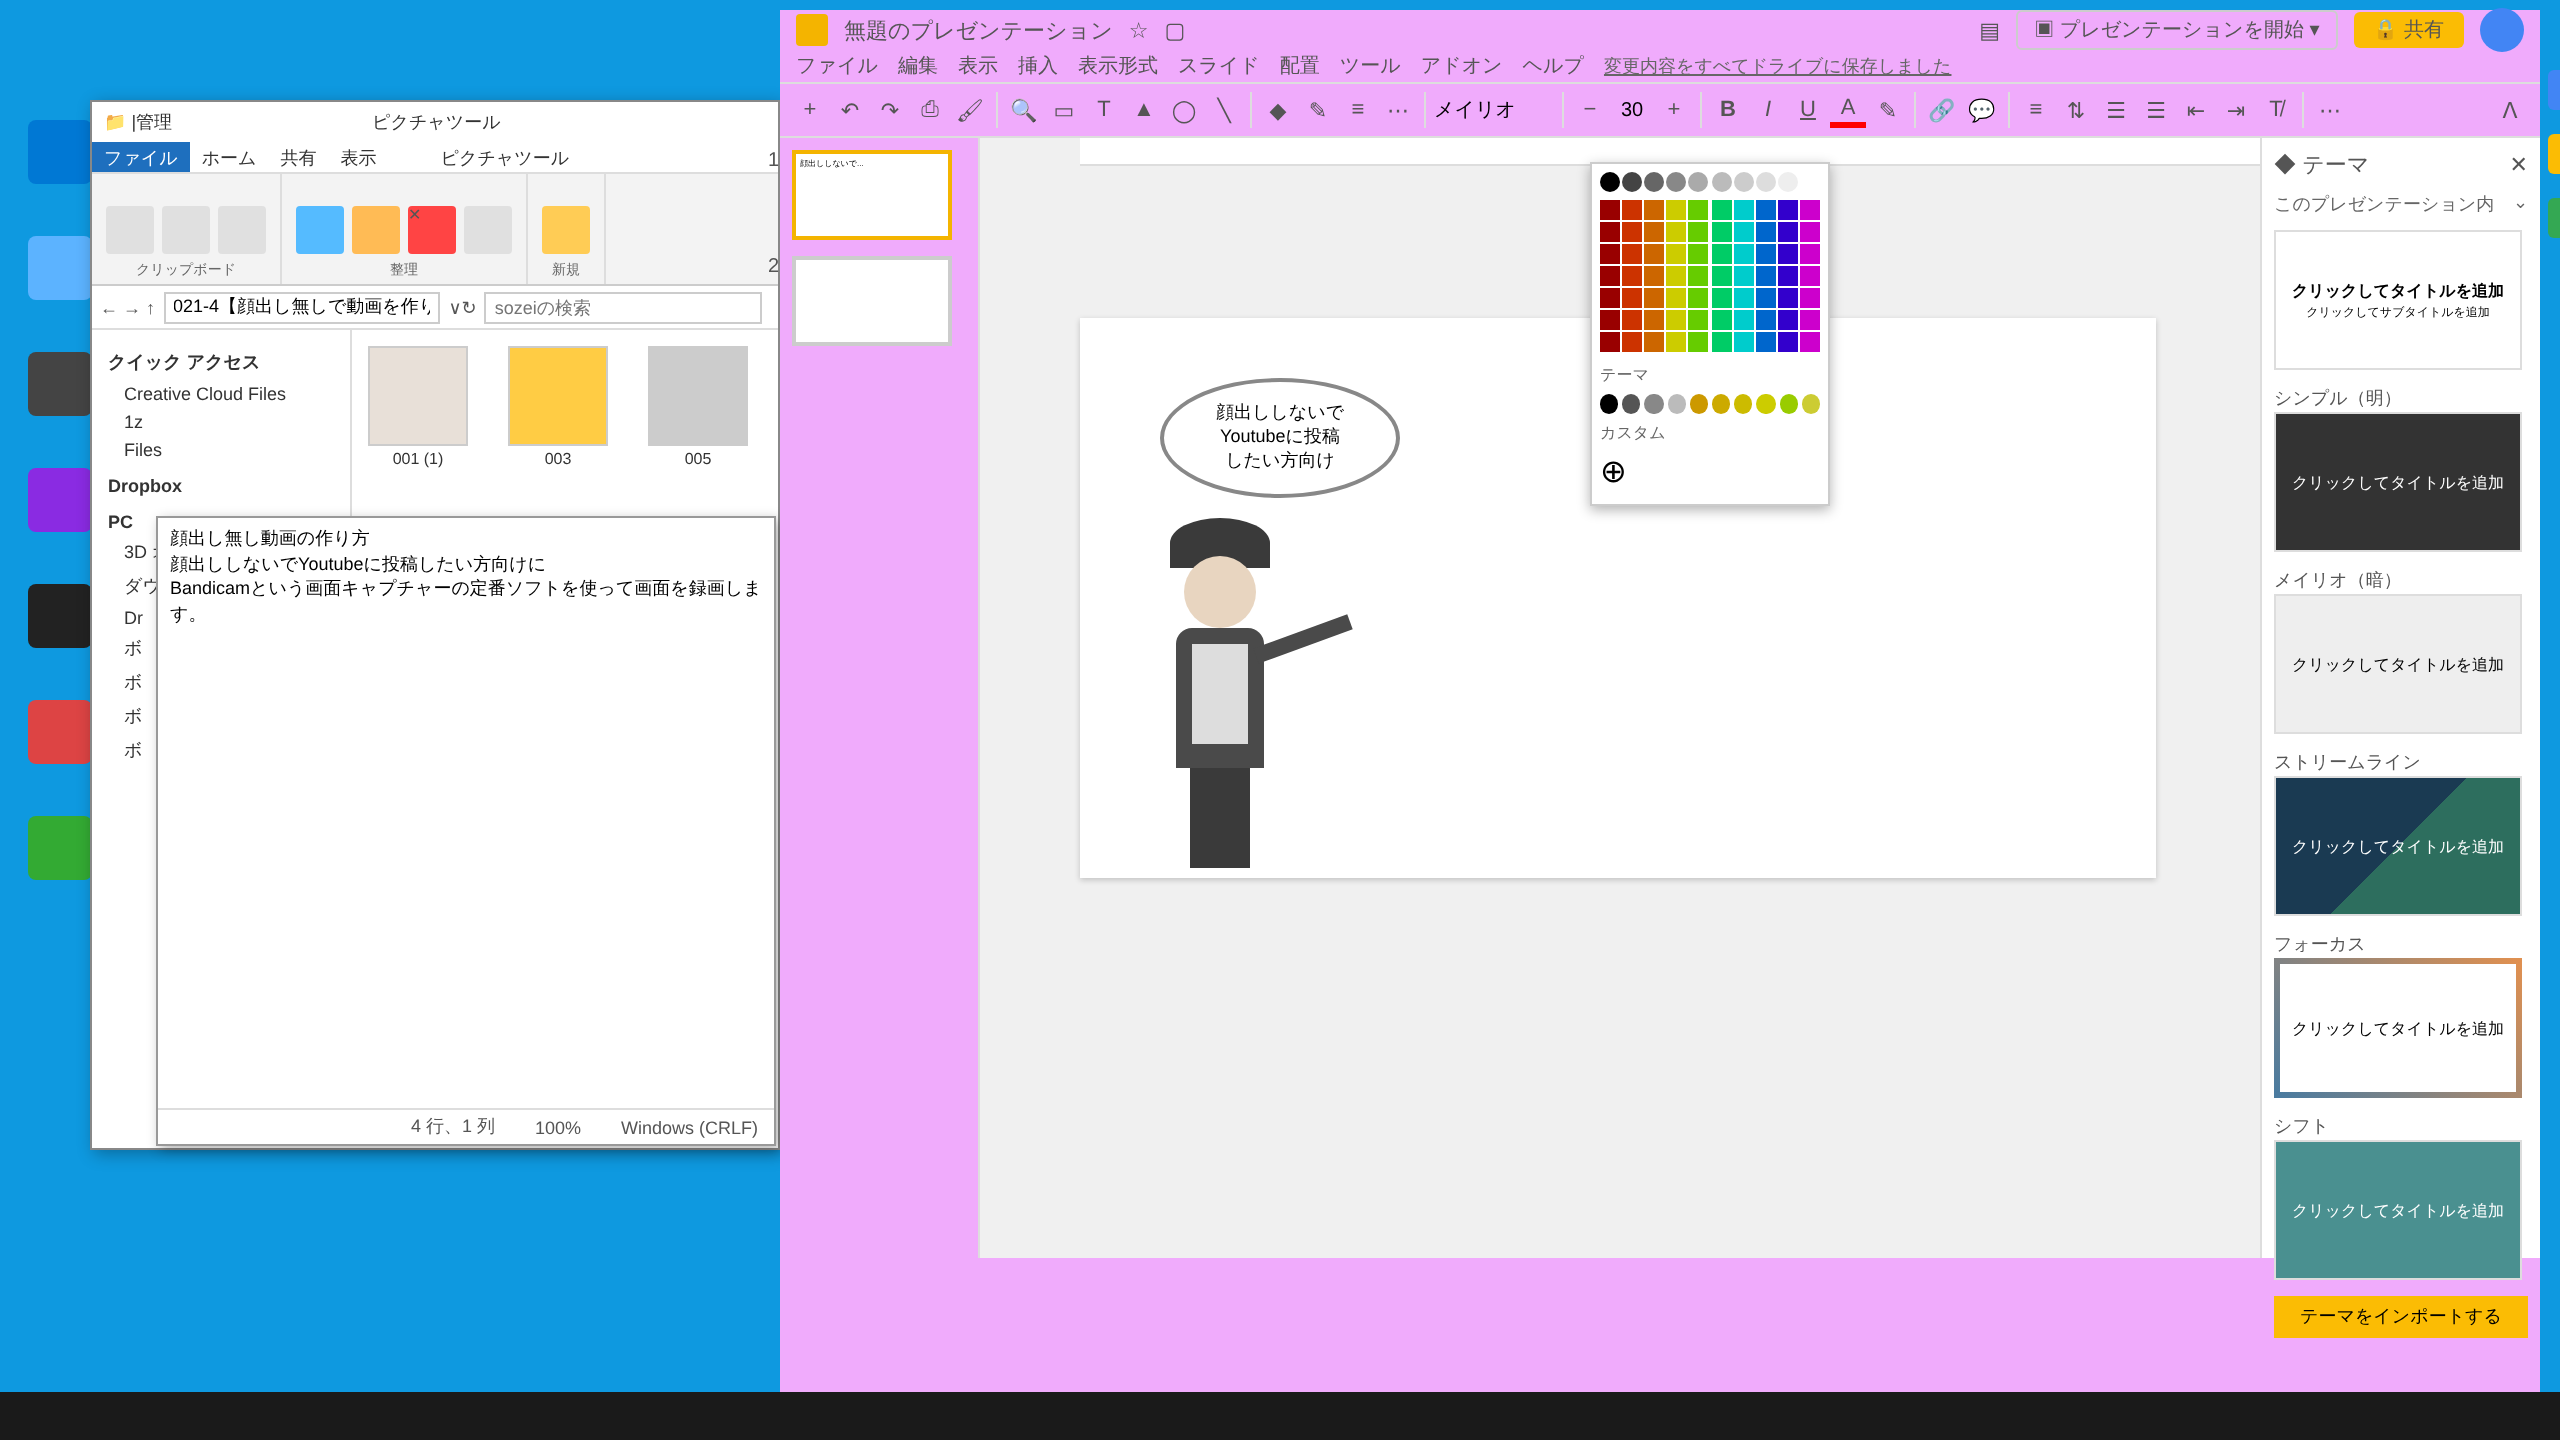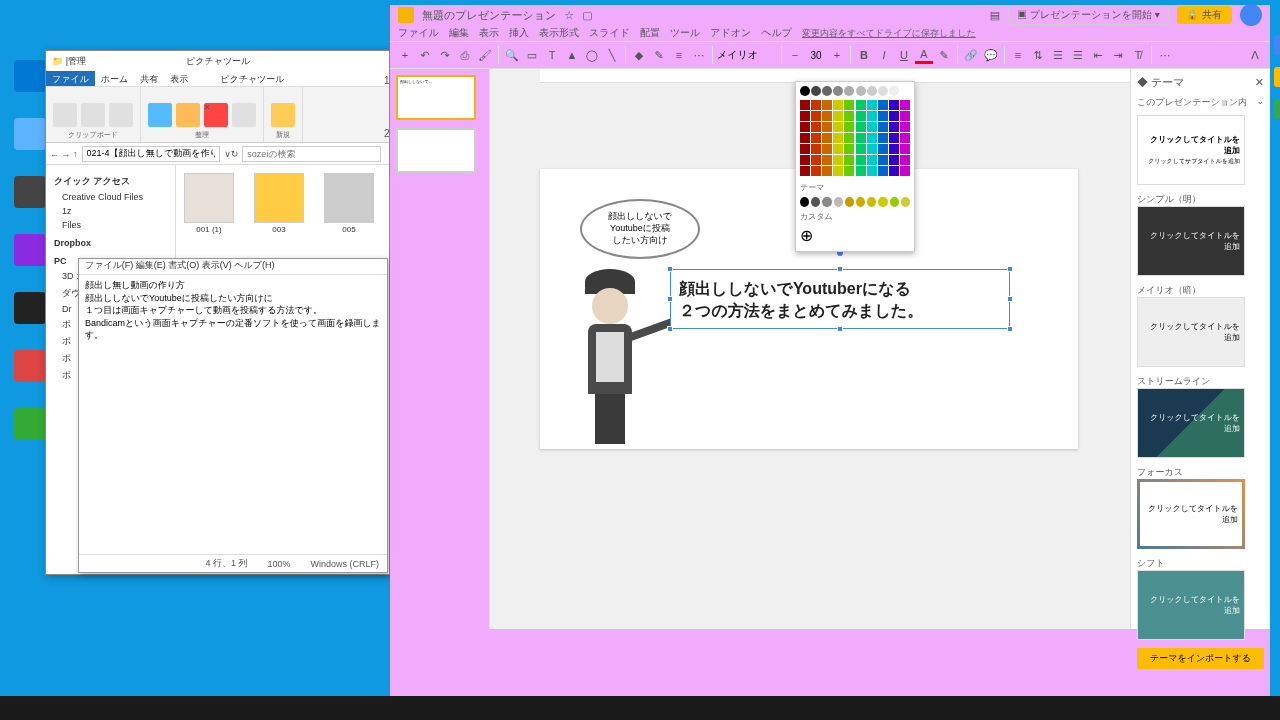--- a/index.html
+++ b/index.html
@@ -43,21 +43,21 @@
 .slides-menu .saved{text-decoration:underline;color:#666;font-size:9px}
 .toolbar{height:28px;border-top:1px solid #ddd;border-bottom:1px solid #ddd;display:flex;align-items:center;padding:0 6px;gap:2px}
 .tb-btn{width:18px;height:18px;display:flex;align-items:center;justify-content:center;font-size:11px;color:#555;cursor:pointer}
 .tb-sep{width:1px;height:18px;background:#ddd;margin:0 2px}
 .slides-body{display:flex;height:560px}
 .slide-panel{width:100px;border-right:1px solid #ddd;padding:6px}
 .slide-thumb{width:80px;height:45px;border:2px solid #f4b400;background:#fff;margin-bottom:8px;font-size:5px;padding:2px;position:relative}
 .slide-thumb.inactive{border-color:#ccc}
 .slide-num{position:absolute;left:-12px;top:0;font-size:10px;color:#555}
 .canvas-area{flex:1;background:#f0f0f0;position:relative;overflow:hidden}
-.canvas{position:absolute;left:50px;top:100px;width:538px;height:280px;background:#fff;box-shadow:0 1px 3px rgba(0,0,0,.2)}
+.canvas{position:absolute;left:50px;top:90px;width:538px;height:280px;background:#fff;box-shadow:0 1px 3px rgba(0,0,0,.2)}
 .ruler-h{position:absolute;left:50px;top:0;right:0;height:14px;background:#fff;border-bottom:1px solid #ddd;font-size:6px}
 .speech-bubble{position:absolute;left:40px;top:30px;width:120px;height:60px;background:#fff;border:2px solid #888;border-radius:50%;display:flex;align-items:center;justify-content:center;font-size:9px;text-align:center;line-height:1.3}
 .character{position:absolute;left:20px;top:100px;width:100px;height:160px}
 .char-hat{width:50px;height:25px;background:#3a3a3a;border-radius:50% 50% 0 0;margin:0 auto}
 .char-head{width:36px;height:36px;background:#e8d5c0;border-radius:50%;margin:-6px auto 0}
 .char-body{width:44px;height:70px;background:#4a4a4a;margin:0 auto;border-radius:8px 8px 0 0;position:relative}
 .char-vest{position:absolute;left:8px;top:8px;width:28px;height:50px;background:#ddd}
 .char-arm{position:absolute;left:40px;top:10px;width:50px;height:8px;background:#4a4a4a;transform:rotate(-20deg);transform-origin:left}
 .char-legs{width:30px;height:50px;background:#3a3a3a;margin:0 auto}
 .textbox{position:absolute;left:130px;top:100px;width:340px;height:60px;border:1px solid #4285f4;background:#fff;padding:8px;font-size:16px;font-weight:bold;color:#222;line-height:1.4}
@@ -69,21 +69,21 @@
 .color-picker{position:absolute;left:305px;top:12px;width:120px;background:#fff;border:1px solid #ccc;box-shadow:0 2px 6px rgba(0,0,0,.3);padding:4px;z-index:10}
 .color-grid{display:grid;grid-template-columns:repeat(10,1fr);gap:1px;margin-bottom:4px}
 .color-sw{width:10px;height:10px;cursor:pointer}
 .color-sw.ring{border-radius:50%}
 .cp-label{font-size:8px;color:#666;padding:2px 0}
 .cp-row{display:flex;gap:2px;margin:2px 0}
 .theme-panel{width:140px;border-left:1px solid #ddd;padding:6px;background:#fff}
 .theme-head{display:flex;justify-content:space-between;align-items:center;font-size:11px;color:#555;margin-bottom:6px}
 .theme-sub{font-size:9px;color:#666;margin-bottom:6px;display:flex;justify-content:space-between}
 .theme-item{margin-bottom:8px}
-.theme-preview{width:108px;height:70px;background:#fff;border:1px solid #ddd;display:flex;align-items:center;justify-content:center;font-size:8px;text-align:right;padding:4px}
+.theme-preview{width:124px;height:70px;background:#fff;border:1px solid #ddd;display:flex;align-items:center;justify-content:center;font-size:8px;text-align:center;padding:4px}
 .theme-preview.dark{background:#333;color:#fff}
 .theme-preview.focus1{background:linear-gradient(135deg,#1a3a52 50%,#2d6e5e 50%)}
 .theme-preview.shift{background:#fff;border:3px solid;border-image:linear-gradient(45deg,#4a7ba0,#e09050) 1}
 .theme-preview.last{background:#4a9090;color:#fff}
 .theme-name{font-size:9px;color:#555;margin-top:2px}
 .theme-import{background:#fbbc04;font-size:9px;padding:4px;text-align:center;margin-top:4px}
 .subtitle{position:absolute;left:0;bottom:0;width:100%;background:#1a1a1a;color:#fff;padding:12px 140px;font-size:24px;font-weight:bold;line-height:1.5}
 .side-icons{position:absolute;right:-28px;top:30px;width:24px}
 .side-icon{width:20px;height:20px;margin-bottom:12px;border-radius:3px}
 </style>
@@ -177,27 +177,25 @@
     </div>
     <div class="content-pane">
       <div class="thumb"><div class="thumb-img" style="background:#e8e0d8"></div><span>001 (1)</span></div>
       <div class="thumb"><div class="thumb-img" style="background:#fc4"></div><span>003</span></div>
       <div class="thumb"><div class="thumb-img" style="background:#ccc"></div><span>005</span></div>
     </div>
   </div>
 </div>
 
 <div class="notepad">
-  <div class="np-menu">ファイル(F)  編集(E)  書式(O)  表示(V)  ヘルプ(H)</div>
   <div class="np-body">
     <div>顔出し無し動画の作り方</div>
     <div></div>
     <div>顔出ししないでYoutubeに投稿したい方向けに</div>
     <div></div>
-    <div>１つ目は画面キャプチャーして動画を投稿する方法です。</div>
     <div>Bandicamという画面キャプチャーの定番ソフトを使って画面を録画します。</div>
   </div>
   <div class="np-status">
     <span>4 行、1 列</span>
     <span>100%</span>
     <span>Windows (CRLF)</span>
   </div>
 </div>
 
 <div class="slides-app">
@@ -294,33 +292,20 @@
         </div>
         <div class="character">
           <div class="char-hat"></div>
             <div class="char-head"></div>
           <div class="char-body">
               <div class="char-vest"></div>
               <div class="char-arm"></div>
             </div>
           <div class="char-legs"></div>
         </div>
-        <div class="textbox">
-          <div>顔出ししないでYoutuberになる</div>
-          <div>２つの方法をまとめてみました。</div>
-          <div class="handle h-tl"></div>
-          <div class="handle h-tr"></div>
-          <div class="handle h-bl"></div>
-          <div class="handle h-br"></div>
-          <div class="handle h-tc"></div>
-          <div class="handle h-bc"></div>
-          <div class="handle h-lc"></div>
-          <div class="handle h-rc"></div>
-          <div class="rot"></div>
-        </div>
       </div>
 
       <div class="color-picker">
         <div class="color-grid" id="cg1">
             <div class="color-sw ring" style="background: rgb(0, 0, 0);"></div>
             <div class="color-sw ring" style="background: rgb(68, 68, 68);"></div>
             <div class="color-sw ring" style="background: rgb(102, 102, 102);"></div>
             <div class="color-sw ring" style="background: rgb(136, 136, 136);"></div>
             <div class="color-sw ring" style="background: rgb(170, 170, 170);"></div>
             <div class="color-sw ring" style="background: rgb(187, 187, 187);"></div>

